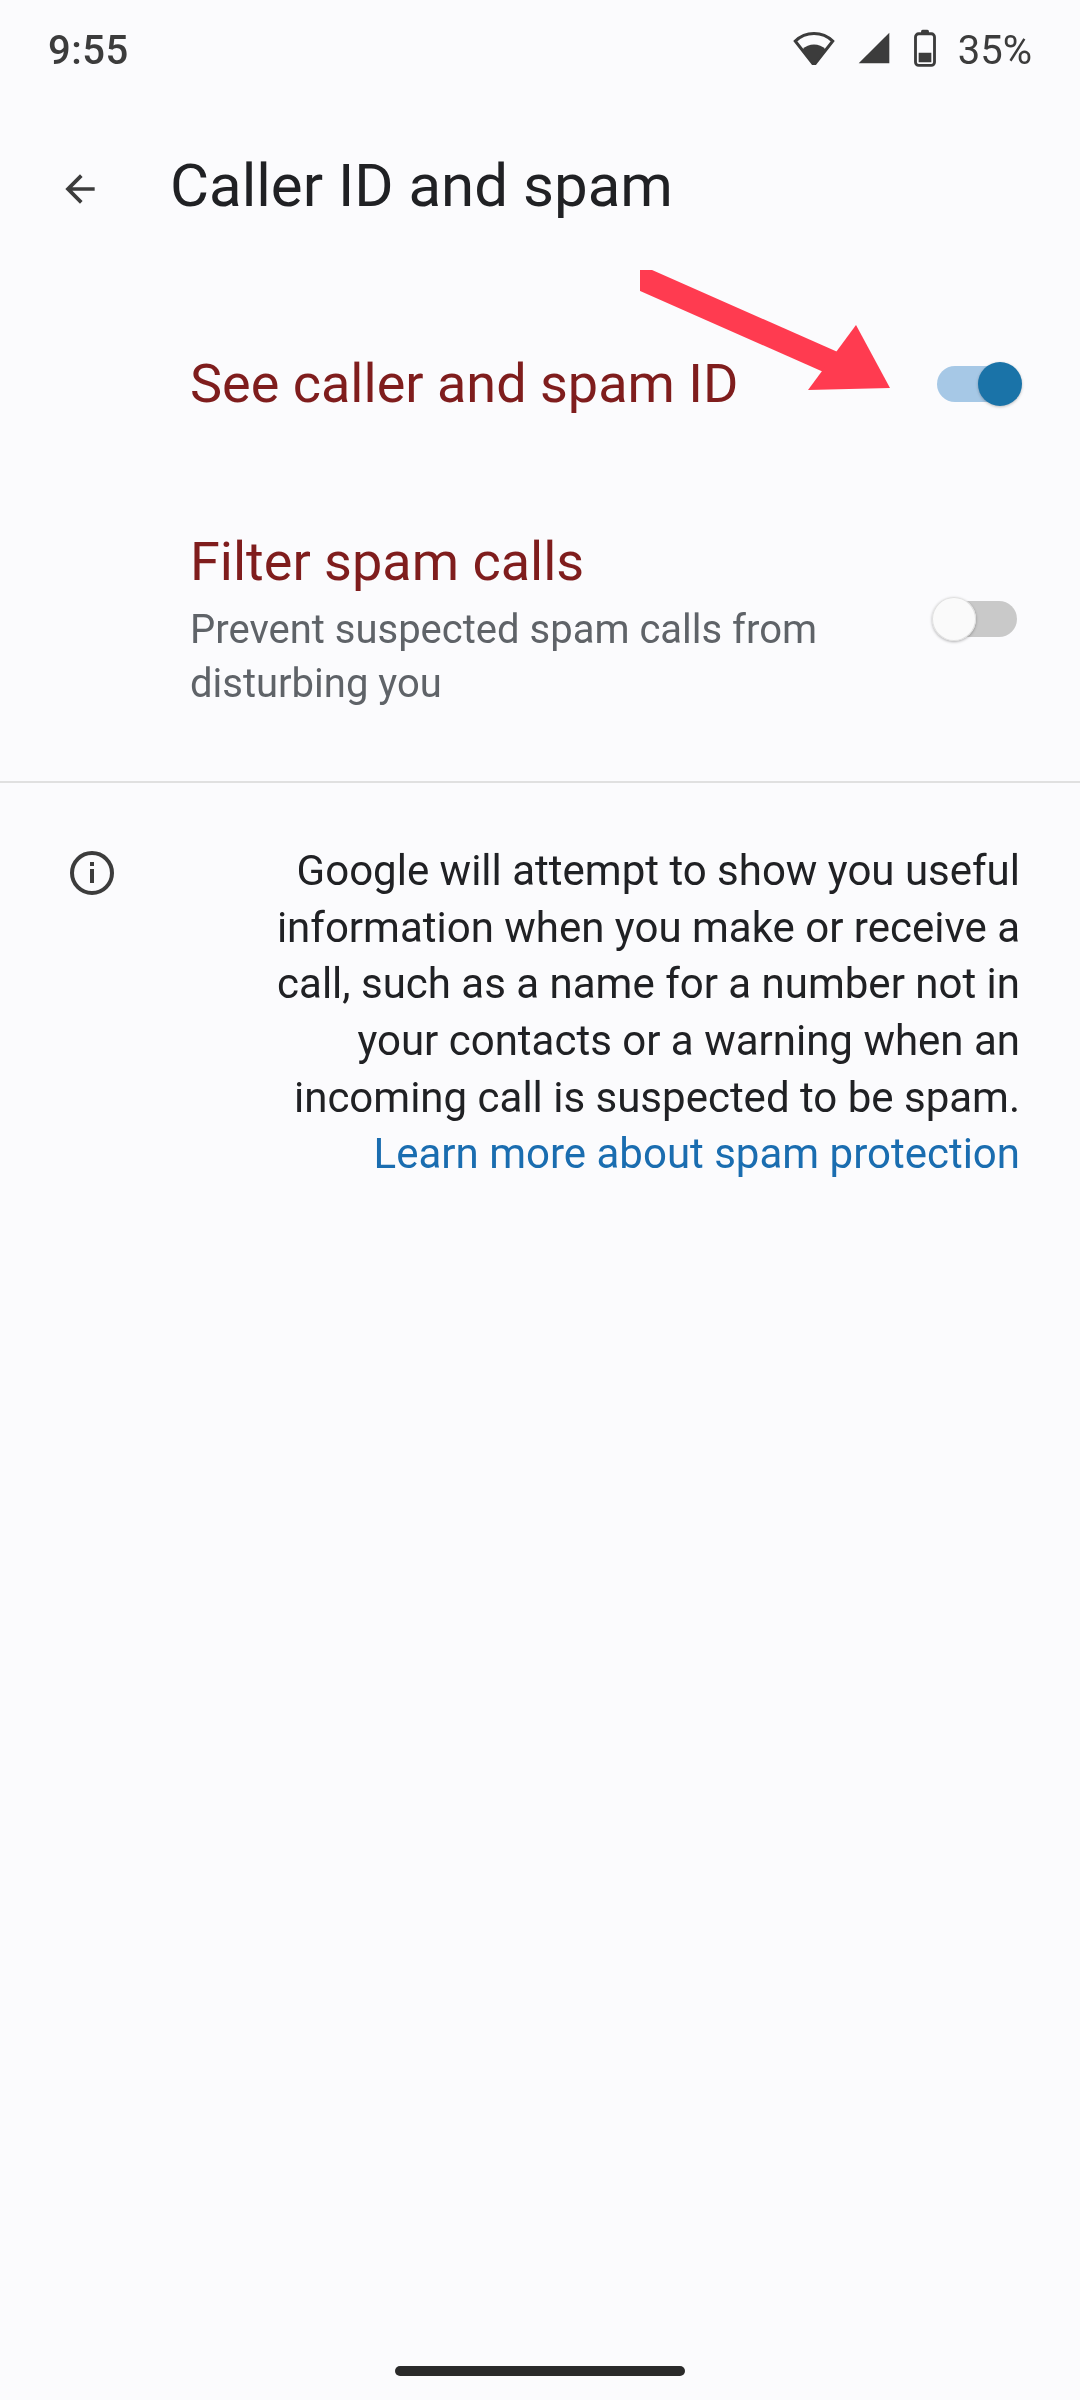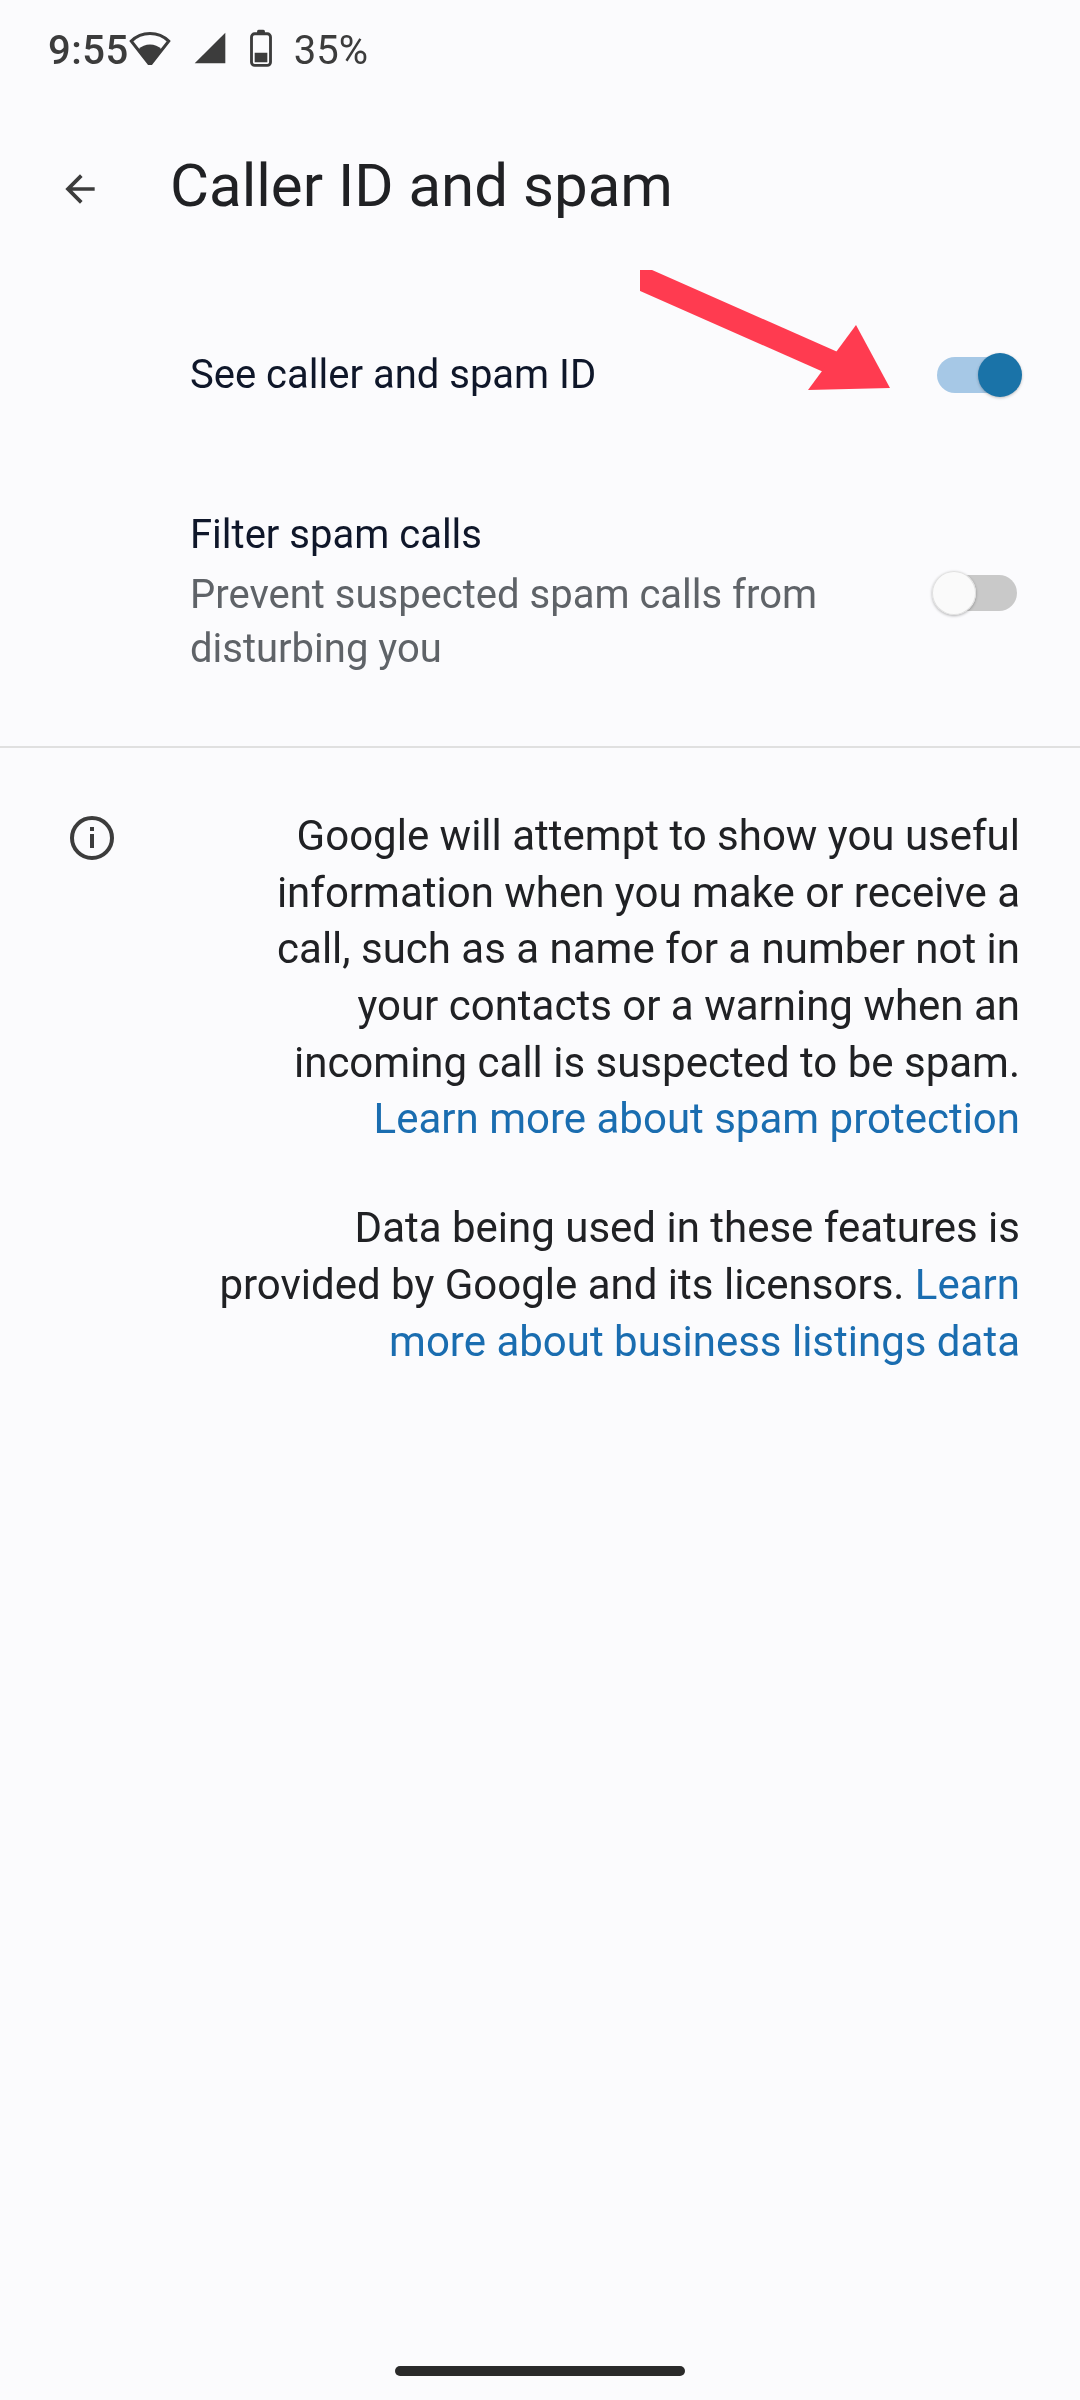--- a/index.html
+++ b/index.html
@@ -14,20 +14,21 @@
     background: #fbfbfd;
     font-family: Roboto, "Helvetica Neue", Arial, sans-serif;
     color: #202124;
     position: relative;
     overflow: hidden;
   }
 
   
   .status-bar {
     display: flex;
+    justify-content: space-between;
     align-items: center;
     height: 100px;
     padding: 0 48px;
   }
   .status-time {
     font-size: 40px;
     font-weight: 500;
     color: #3c3c3c;
     letter-spacing: 0.5px;
   }
@@ -74,22 +75,22 @@
     display: flex;
     align-items: center;
     justify-content: space-between;
     padding: 40px 60px 40px 190px;
   }
   .setting-text {
     flex: 1;
     padding-right: 40px;
   }
   .setting-title {
-    font-size: 40px;
-    color: #0f172a;
+    font-size: 54px;
+    color: #7f1d1d;
     line-height: 1.25;
   }
   .setting-sub {
     font-size: 40px;
     color: #5f6368;
     line-height: 1.35;
     margin-top: 8px;
   }
 
   
@@ -249,24 +250,20 @@
       <circle cx="12" cy="12" r="10" fill="none" stroke="#3c3c3c" stroke-width="2"></circle>
       <rect x="11" y="10" width="2" height="7" fill="#3c3c3c"></rect>
       <rect x="11" y="6.5" width="2" height="2" fill="#3c3c3c"></rect>
     </svg>
   </div>
   <div class="info-text">
     <p>
       <span>Google will attempt to show you useful information when you make or receive a call, such as a name for a number not in your contacts or a warning when an incoming call is suspected to be spam. </span>
       <a class="link">Learn more about spam protection</a>
     </p>
-    <p>
-      <span>Data being used in these features is provided by Google and its licensors. </span>
-      <a class="link">Learn more about business listings data</a>
-    </p>
   </div>
 </div>
 
 <div class="arrow-annotation">
   <svg width="280" height="160" viewBox="0 0 280 160">
     <path d="M5 10 L220 105" stroke="#ff3b50" stroke-width="24" stroke-linecap="round"></path>
     <path d="M250 118 L168 120 L216 55 Z" fill="#ff3b50"></path>
   </svg>
 </div>
 

